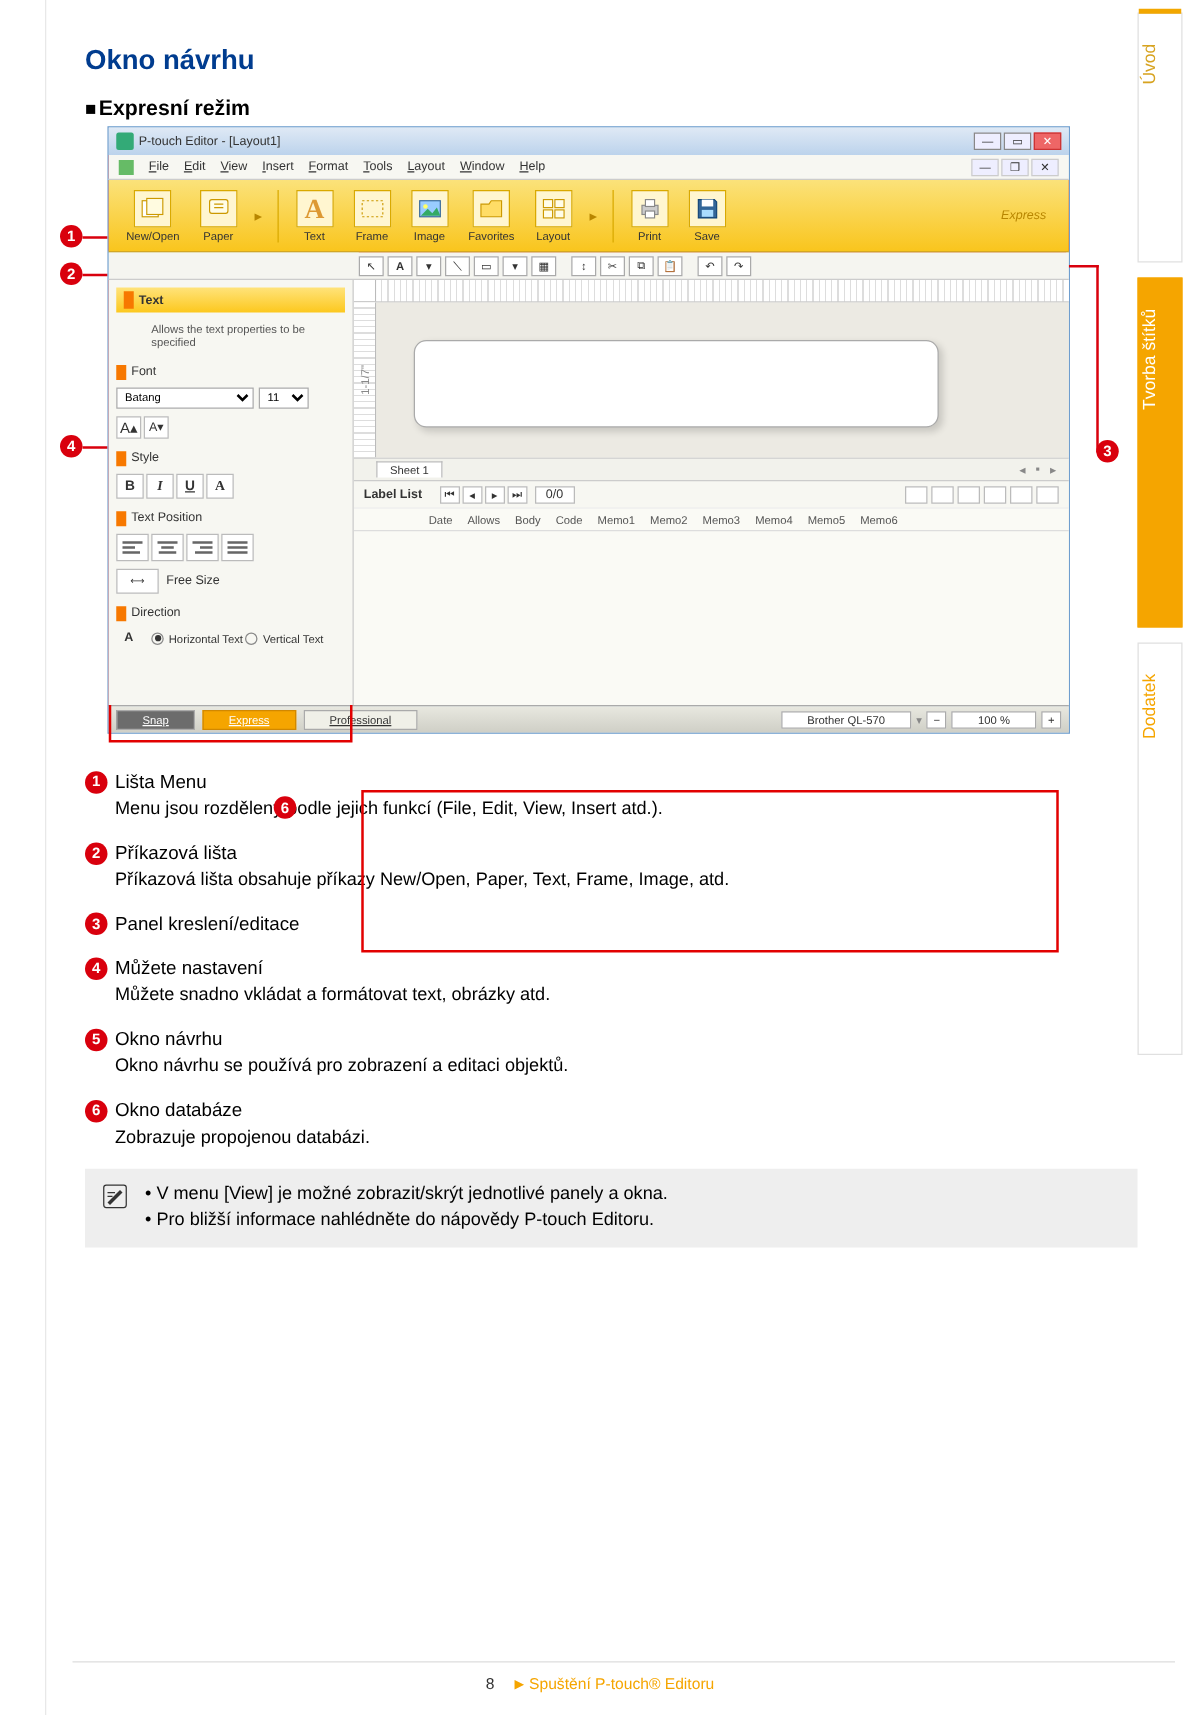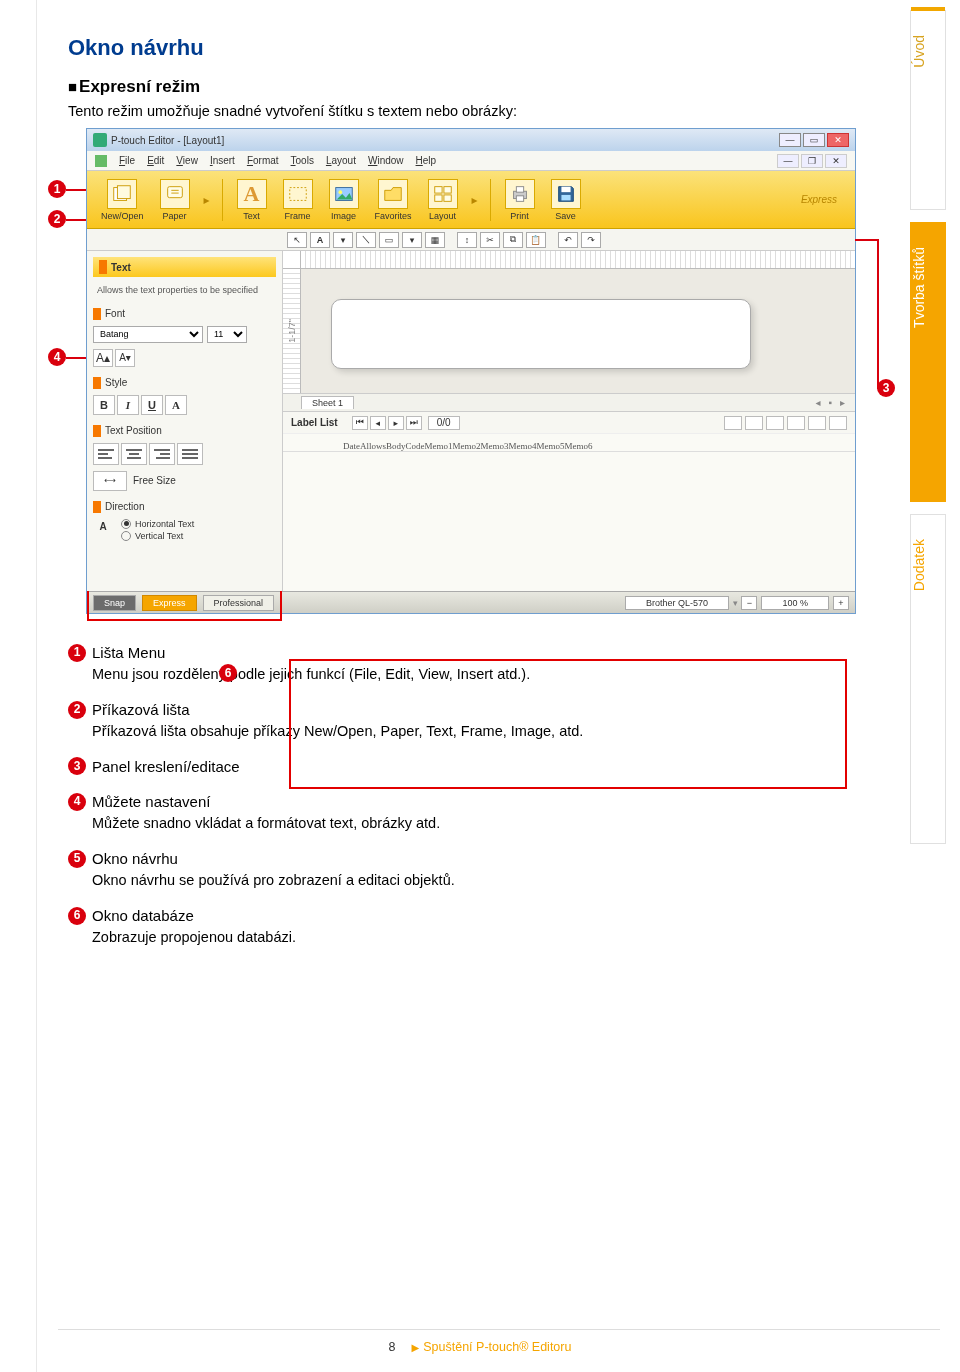--- a/index.html
+++ b/index.html
@@ -109,34 +109,34 @@
   .mini-toolbar .mtb.sep { width:6px; border:none; background:none; }
 
   .workspace { display:flex; height: 340px; background:#e9e9e4; }
   .left-panel {
     width: 196px; background:#f7f7f2; border-right:1px solid #ccc;
     padding: 6px; display:flex; flex-direction:column; gap:6px;
     position:relative;
   }
   .lp-header { background:linear-gradient(#ffe37a,#fcc81e); padding:3px 6px; font-weight:bold; display:flex; align-items:center; gap:4px; }
   .lp-header .orange-tab { width:8px; height:14px; background:#f77800; }
-  .lp-sub { font-size:9px; color:#555; line-height:1.2; padding:2px 4px; }
+  .lp-sub { font-size:9px; color:#555; line-height:1.2; padding:2px 4px;margin-left:24px; }
   .lp-section-label { display:flex; align-items:center; gap:4px; margin-top:4px; }
   .lp-section-label .orange-tab { width:8px; height:12px; background:#f77800; }
   .lp-row { display:flex; gap:4px; align-items:center; }
   .lp-select { border:1px solid #aaa; background:#fff; height:17px; font-size:9px; padding:0 2px; }
   .font-buttons { display:flex; gap:2px; }
   .font-buttons .fb { width:20px; height:18px; border:1px solid #bbb; background:#fff; display:flex; align-items:center; justify-content:center; font-size:11px; }
   .style-row .fb { font-weight:bold; width:22px; height:20px; }
   .pos-row { display:flex; gap:2px; }
   .pos-row .pb { width:26px; height:22px; border:1px solid #bbb; background:#fff; display:flex; flex-direction:column; align-items:center; justify-content:center; }
   .pos-row .pb .ln { width:14px; height:2px; background:#666; margin:1px 0; }
   .size-row { display:flex; gap:6px; align-items:center; }
   .size-row .szb { width:34px; height:20px; border:1px solid #bbb; background:#fff; display:flex; align-items:center; justify-content:center; font-size:8px; }
-  .radio-row { display:flex; flex-direction:column; gap:2px; padding-left:18px; font-size:9px; }
+  .radio-row { display:flex; flex-direction:row; gap:2px; padding-left:18px; font-size:9px; }
   .radio-row label { display:flex; align-items:center; gap:4px; }
   .radio-row .r { width:10px; height:10px; border:1px solid #888; border-radius:50%; display:inline-flex; align-items:center; justify-content:center; }
   .radio-row .r.on::after { content:""; width:5px; height:5px; background:#333; border-radius:50%; }
   .dir-icon { width:20px; height:16px; display:inline-flex; align-items:center; justify-content:center; font-weight:bold; }
 
   .canvas-area { flex:1; display:flex; flex-direction:column; min-width:0; }
   .ruler-h { height:18px; background:#fff; border-bottom:1px solid #bbb; display:flex; }
   .ruler-h .rh-gutter { width:18px; border-right:1px solid #bbb; }
   .ruler-h .rh-scale { flex:1; background:repeating-linear-gradient(90deg,#fff,#fff 4px,#ddd 4px,#ddd 5px); position:relative; }
   .canvas-body { flex:1; display:flex; min-height:0; }
@@ -152,26 +152,26 @@
   .labellist-bar {
     height:22px; background:#f7f7f2; border-top:1px solid #ccc; display:flex; align-items:center; gap:6px; padding:0 8px;
   }
   .labellist-bar .llb-l { font-weight:bold; }
   .labellist-bar .nav { display:flex; gap:2px; margin-left:8px; }
   .labellist-bar .nb { width:16px; height:14px; border:1px solid #bbb; background:#fff; display:flex; align-items:center; justify-content:center; font-size:9px; }
   .labellist-bar .ct { border:1px solid #bbb; background:#fff; padding:0 8px; height:14px; display:flex; align-items:center; }
   .labellist-bar .right-icons { margin-left:auto; display:flex; gap:3px; }
   .labellist-bar .ri { width:18px; height:14px; border:1px solid #bbb; background:#fff; }
 
-  .fields-row { height:18px; background:#fafaf5; border-top:1px solid #eee; display:flex; align-items:flex-end; padding-left:60px; font-size:9px; color:#555;font-family:Liberation Serif, serif; }
+  .fields-row { height:18px; background:#fafaf5; border-top:1px solid #eee; display:flex; align-items:center; padding-left:60px; gap:12px; font-size:9px; color:#555; }
 
   .db-area { height:140px; background:#fafaf5; border-top:1px solid #ddd; }
 
   .statusbar { height:22px; background:linear-gradient(#e8e8e0,#cfcfc6); display:flex; align-items:center; gap:6px; padding:0 6px; border-top:1px solid #aaa; font-size:9px; }
-  .statusbar .sb-tab { padding:2px 10px; border:1px solid #aaa; background:#f0f0e8; }
+  .statusbar .sb-tab { padding:2px 20px; border:1px solid #aaa; background:#f0f0e8;text-decoration:underline; }
   .statusbar .sb-tab.snap { background:#6c6c6c; color:#fff; }
   .statusbar .sb-tab.express { background:#f5a500; color:#fff; border-color:#d18800; }
   .statusbar .sb-right { margin-left:auto; display:flex; gap:4px; align-items:center; }
   .statusbar .sel { border:1px solid #aaa; background:#fff; padding:0 20px; height:14px; display:flex; align-items:center; }
   .statusbar .zb { width:16px; height:14px; border:1px solid #aaa; background:#fff; display:flex; align-items:center; justify-content:center; }
 
   
   .marker { width:18px; height:18px; border-radius:50%; background:#d9000d; color:#fff; font-weight:bold; font-size:12px; display:inline-flex; align-items:center; justify-content:center; }
   .marker-pos { position:absolute; }
   .marker-line { position:absolute; background:#d9000d; height:2px; }
@@ -226,21 +226,20 @@
     <div class="side-box sb-tvorba">
       <span class="vtext">Tvorba štítků</span>
     </div>
     <div class="side-box sb-dodatek">
       <span class="vtext">Dodatek</span>
     </div>
   </div>
 
   <h1 class="title">Okno návrhu</h1>
   <h2 class="subtitle">Expresní režim</h2>
-  <p class="intro-text">Tento režim umožňuje snadné vytvoření štítku s textem nebo obrázky:</p>
 
   <span class="marker marker-pos" style="left:48px; top:180px;">1</span>
   <span class="marker-line" style="left:66px; top:189px; width:22px;"></span>
   <span class="marker marker-pos" style="left:48px; top:210px;">2</span>
   <span class="marker-line" style="left:66px; top:219px; width:22px;"></span>
   <span class="marker marker-pos" style="left:48px; top:348px;">4</span>
   <span class="marker-line" style="left:66px; top:357px; width:22px;"></span>
 
   <div class="editor">
 
@@ -587,20 +586,30 @@
     </div>
     <div class="legend-item">
       <div class="l-head">
           <span class="marker">6</span>
           <span class="l-title">Okno databáze</span>
         </div>
       <div class="l-desc">Zobrazuje propojenou databázi.</div>
     </div>
   </div>
 
+  <div class="note-box">
+    <svg class="note-icon" viewBox="0 0 24 24">
+      <rect x="3" y="3" width="18" height="18" rx="2" fill="none" stroke="#333"></rect>
+      <path d="M6 17 L16 7 L18 9 L8 19 Z" fill="#333"></path>
+      <line x1="6" y1="12" x2="10" y2="12" stroke="#333"></line>
+      <line x1="6" y1="9" x2="12" y2="9" stroke="#333"></line>
+    </svg>
+    <div class="bullet">V menu [View] je možné zobrazit/skrýt jednotlivé panely a okna.</div>
+    <div class="bullet">Pro bližší informace nahlédněte do nápovědy P-touch Editoru.</div>
+  </div>
 
 </div>
 
 <div class="footer-rule"></div>
 <div class="footer">
   <span class="pg">8</span>
   <span class="bc">Spuštění P-touch® Editoru</span>
 </div>
 
 </body></html>

